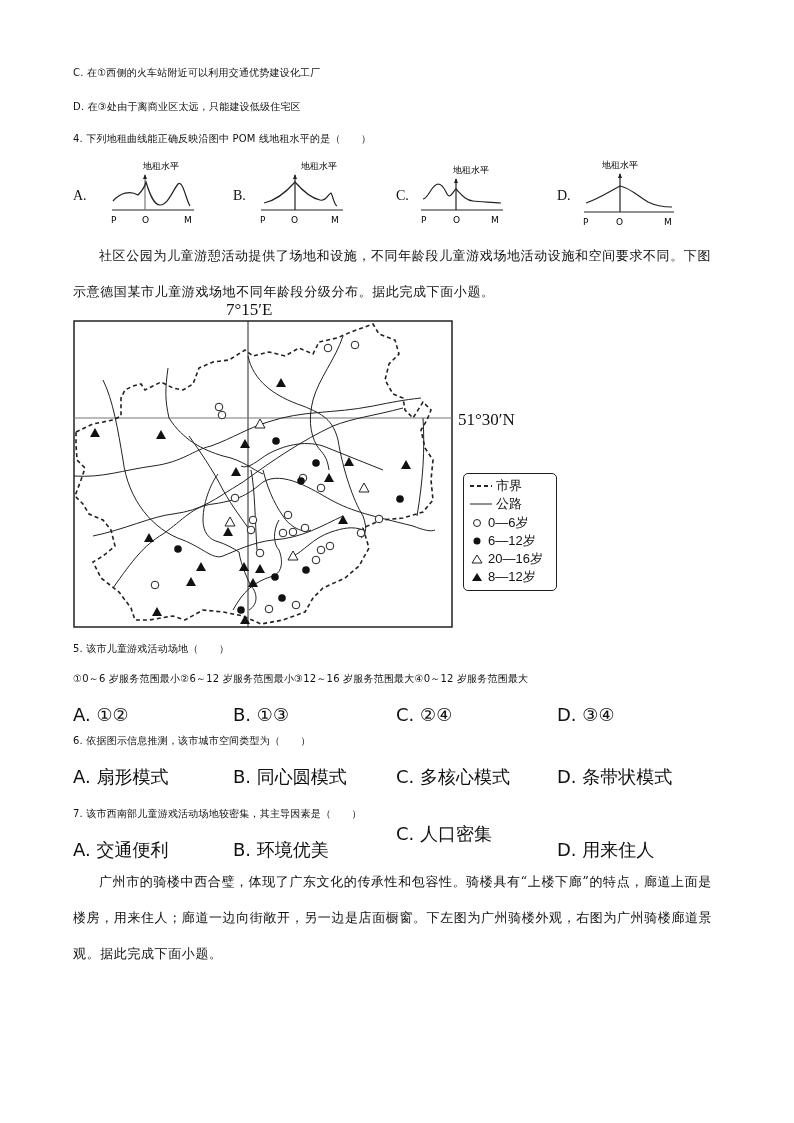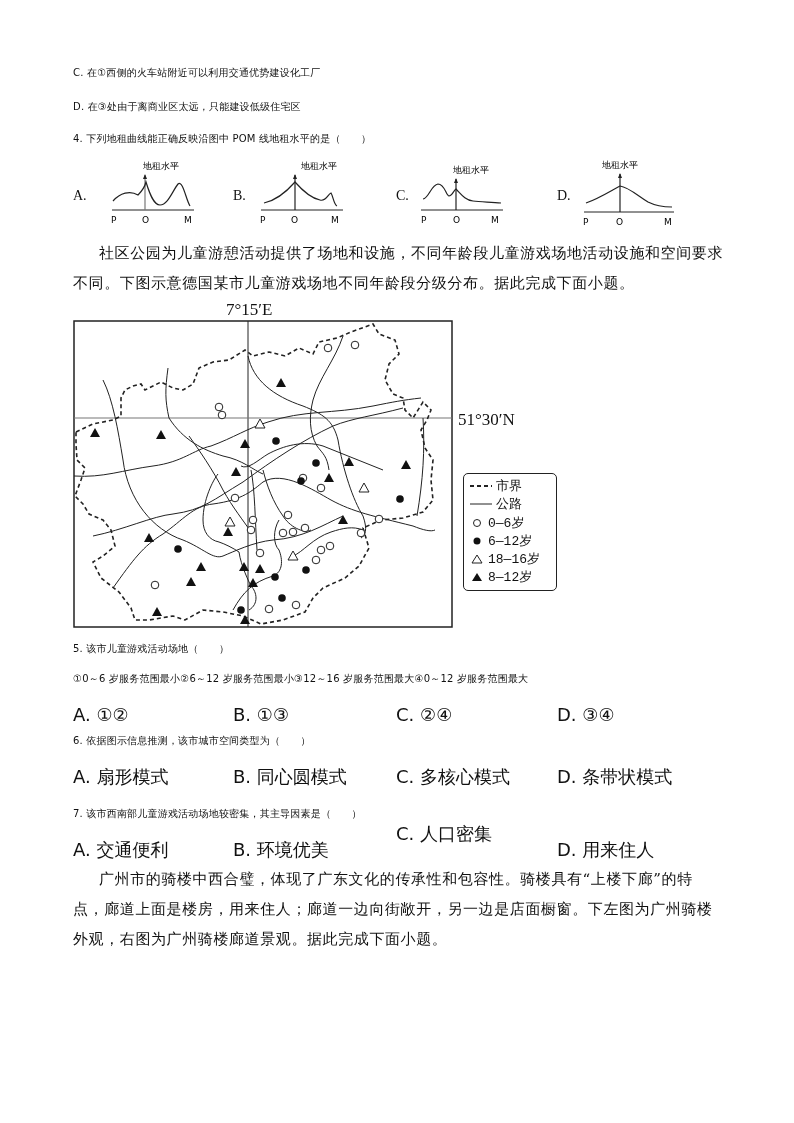--- a/index.html
+++ b/index.html
@@ -1,29 +1,29 @@
 <!DOCTYPE html>
 <html><head>
 <meta charset="utf-8">
 <style>
   html, body { margin: 0; padding: 0; background: #ffffff; }
   body { width: 794px; height: 1123px; position: relative; overflow: hidden;
          font-family: "DejaVu Sans", "Liberation Sans", sans-serif; color: #111; }
   .line { position: absolute; left: 73px; font-size: 10px; white-space: nowrap; letter-spacing: 0.2px; }
-  .para { position: absolute; left: 73px; width: 650px; font-size: 15px; line-height: 30px;
+  .para { position: absolute; left: 73px; width: 650px; font-size: 13px; line-height: 36px;
           font-family: "DejaVu Serif", "Liberation Serif", serif; text-indent: 26px; letter-spacing: 0.6px; }
   .opt { position: absolute; font-size: 18px; white-space: nowrap; }
   .mini { position: absolute; top: 160px; height: 68px; }
   .mini .lbl { position: absolute; left: 0; top: 28px; font-size: 14px; font-family: "Liberation Serif", serif; }
   .mini svg { position: absolute; top: 0; }
   #map { position: absolute; left: 73px; top: 320px; }
   .maplabel { position: absolute; font-family: "Liberation Serif", "DejaVu Serif", serif; font-size: 17px; }
   .legend { position: absolute; left: 463px; top: 473px; width: 92px; height: 116px;
             border: 1.2px solid #222; border-radius: 5px; background: #fff;
-            font-family: Liberation Mono, monospace; font-size: 13px; }
+            font-family: Liberation Sans, sans-serif; font-size: 13px; }
   .legend .row { position: absolute; left: 6px; height: 16px; display: flex; align-items: center; gap: 4px; white-space: nowrap; }
 </style>
 </head>
 <body>
 
 <div class="line" style="top:66px">C. 在①西侧的火车站附近可以利用交通优势建设化工厂</div>
 <div class="line" style="top:100px">D. 在③处由于离商业区太远，只能建设低级住宅区</div>
 
 <div class="line" style="top:132px">4. 下列地租曲线能正确反映沿图中 POM 线地租水平的是（　　）</div>
 
@@ -192,21 +192,21 @@
   <div class="row" style="top:59px">
     <svg width="14" height="10">
         <circle cx="7" cy="5" r="3.5" fill="#111"></circle>
       </svg>
     <span>6—12岁</span>
   </div>
   <div class="row" style="top:77px">
     <svg width="14" height="10">
         <path d="M7 1 L12 9 L2 9 Z" fill="#fff" stroke="#222" stroke-width="1"></path>
       </svg>
-    <span>18—16岁</span>
+    <span>20—16岁</span>
   </div>
   <div class="row" style="top:95px">
     <svg width="14" height="10">
         <path d="M7 1 L12 9 L2 9 Z" fill="#111"></path>
       </svg>
     <span>8—12岁</span>
   </div>
 </div>
 
 <div class="line" style="top:642px">5. 该市儿童游戏活动场地（　　）</div>

